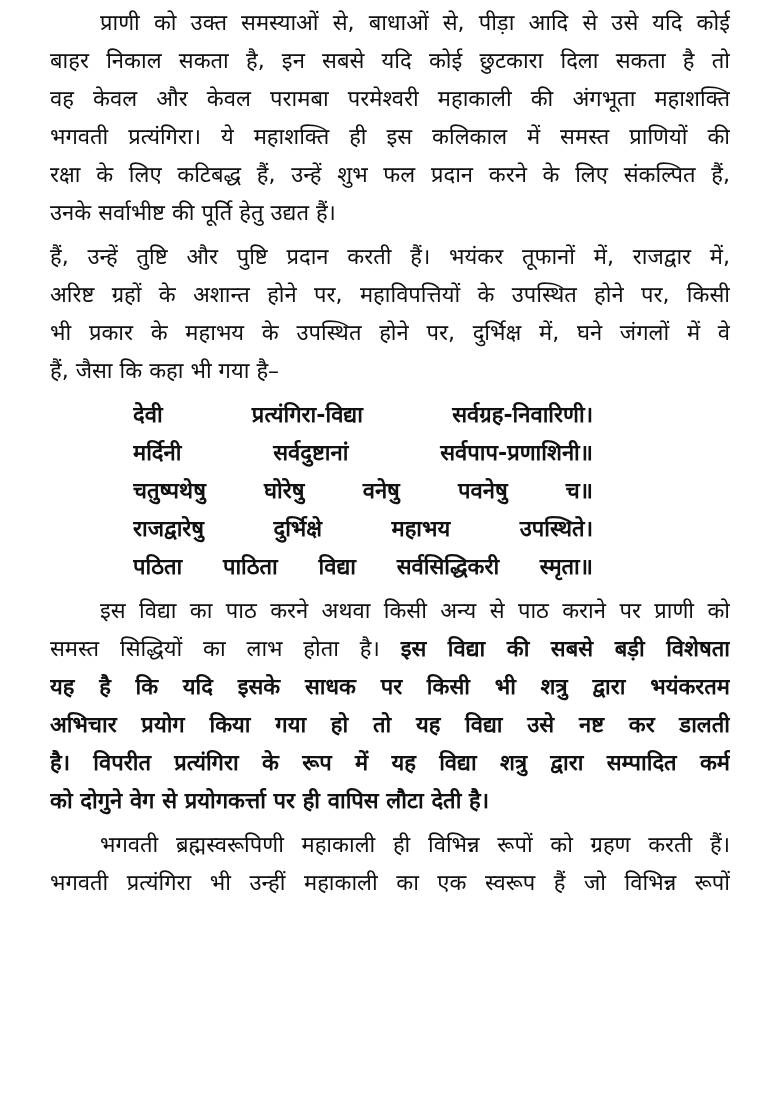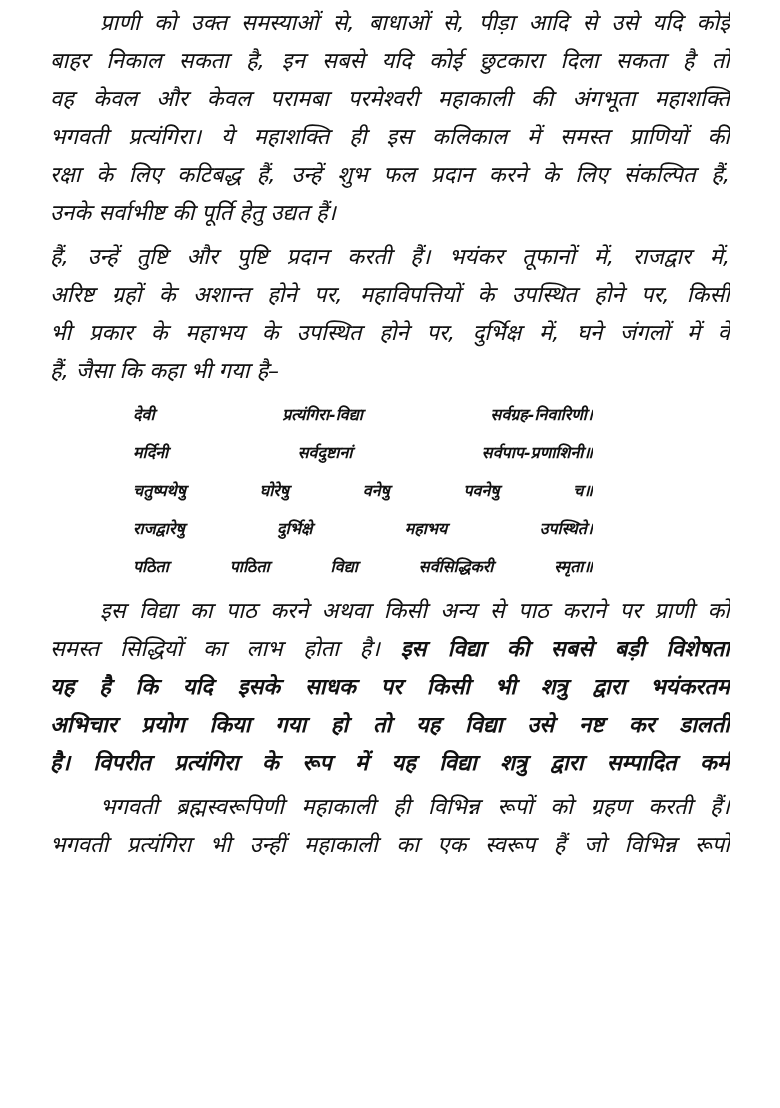--- a/index.html
+++ b/index.html
@@ -1,26 +1,26 @@
 <!DOCTYPE html>
 <html><head>
 <meta charset="utf-8">
 <style>
   html, body { margin: 0; padding: 0; background: #ffffff; }
   body { width: 780px; height: 1108px; overflow: hidden; position: relative;
          font-family: "DejaVu Sans", "Liberation Sans", sans-serif; color: #111; }
   .page { position: absolute; left: 50px; top: 4px; width: 680px; }
   .line { height: 38px; line-height: 38px; font-size: 22px; white-space: nowrap;
-          text-align: justify; text-align-last: justify; overflow: hidden; font-style: italic; }
+          text-align: justify; text-align-last: justify; overflow: hidden; }
   .line.last { text-align-last: left; }
   .line.indent { padding-left: 50px; }
   .bold { font-weight: bold; }
   .gap { height: 6px; }
   .verse { padding-left: 83px; width: 460px; }
-  .verse .line { height: 38px; line-height: 38px; font-weight: bold; font-size: 16px; }
+  .verse .line { height: 38px; line-height: 38px; font-weight: bold; font-size: 22px; }
 </style>
 </head>
 <body>
 
 <div class="page">
 
   <div>
     <div class="line indent">प्राणी को उक्त समस्याओं से, बाधाओं से, पीड़ा आदि से उसे यदि कोई</div>
     <div class="line">बाहर निकाल सकता है, इन सबसे यदि कोई छुटकारा दिला सकता है तो</div>
     <div class="line">वह केवल और केवल परामबा परमेश्वरी महाकाली की अंगभूता महाशक्ति</div>
@@ -51,20 +51,21 @@
   <div class="gap"></div>
 
   <div>
     <div class="line indent">इस विद्या का पाठ करने अथवा किसी अन्य से पाठ कराने पर प्राणी को</div>
     <div class="line">
       <span>समस्त सिद्धियों का लाभ होता है। </span><span class="bold">इस विद्या की सबसे बड़ी विशेषता</span>
     </div>
     <div class="line bold">यह है कि यदि इसके साधक पर किसी भी शत्रु द्वारा भयंकरतम</div>
     <div class="line bold">अभिचार प्रयोग किया गया हो तो यह विद्या उसे नष्ट कर डालती</div>
     <div class="line bold">है। विपरीत प्रत्यंगिरा के रूप में यह विद्या शत्रु द्वारा सम्पादित कर्म</div>
+    <div class="line bold last">को दोगुने वेग से प्रयोगकर्त्ता पर ही वापिस लौटा देती है।</div>
   </div>
 
   <div class="gap"></div>
 
   <div>
     <div class="line indent">भगवती ब्रह्मस्वरूपिणी महाकाली ही विभिन्न रूपों को ग्रहण करती हैं।</div>
     <div class="line">भगवती प्रत्यंगिरा भी उन्हीं महाकाली का एक स्वरूप हैं जो विभिन्न रूपों</div>
   </div>
 
 </div>

